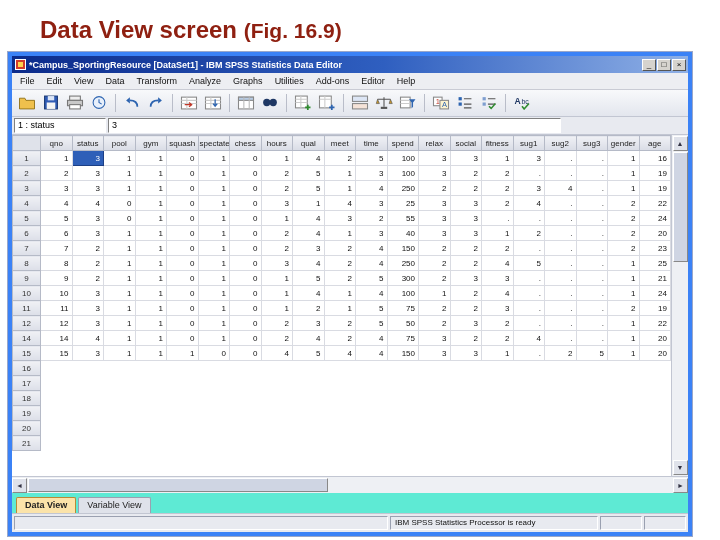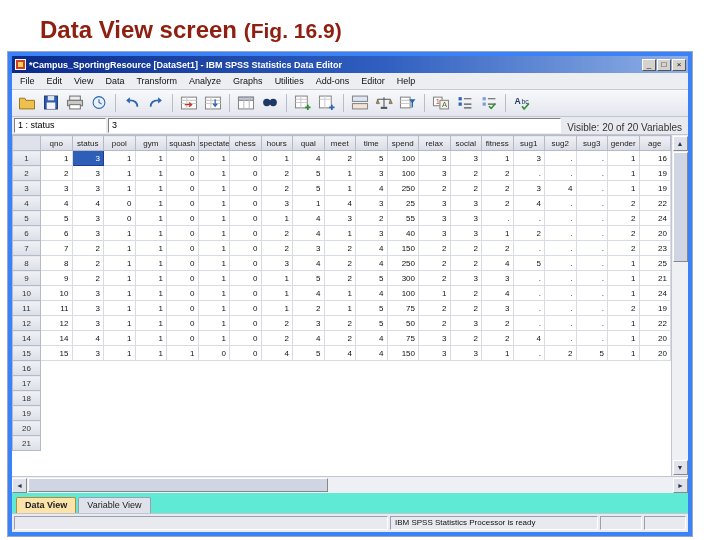--- a/index.html
+++ b/index.html
@@ -30,21 +30,21 @@
   .menubar { height:17px; flex:0 0 17px; background:#edeef2; border-bottom:1px solid #c9cbd4;
              display:flex; align-items:center; padding-left:2px; }
   .menu-item { padding:1px 6px; font-size:9px; color:#111; }
 
   .toolbar { height:27px; flex:0 0 27px; background:linear-gradient(#f8f9fb,#e3e6ee);
              border-bottom:1px solid #c2c6d2; display:flex; align-items:center; padding-left:4px; gap:2px; }
   .tool-btn { width:22px; height:21px; display:flex; align-items:center; justify-content:center;
               border:1px solid transparent; }
   .tool-sep { width:1px; height:18px; background:#b9bdc9; margin:0 3px; }
 
-  .cellref-bar { height:18px; flex:0 0 18px; background:#e8eaf0; display:flex; align-items:flex-end;
+  .cellref-bar { height:18px; flex:0 0 18px; background:#e8eaf0; display:flex; align-items:flex-start;
                  padding:1px 2px; gap:2px; border-bottom:1px solid #c2c6d2; }
   .cellref-box { width:92px; height:15px; background:#fff; border:1px solid; border-color:#808080 #fff #fff #808080;
                  font-size:9px; padding:0 3px; line-height:13px; }
   .cellvalue-box { flex:1; height:15px; background:#fff; border:1px solid; border-color:#808080 #fff #fff #808080;
                    font-size:9px; padding:0 3px; line-height:13px; }
   .visible-label { font-size:10px; color:#333; padding:0 4px; white-space:nowrap;margin-top:27px; }
 
   .grid-wrap { position:relative; flex:1; background:#f97316; overflow:hidden; border-bottom:1px solid #c2c6d2; }
   .grid-scroll { position:absolute; left:0; top:0; right:17px; bottom:0; overflow:hidden; background:#fff; }
   table.grid { border-collapse:collapse; table-layout:fixed; width:100%; font-size:8px; }

